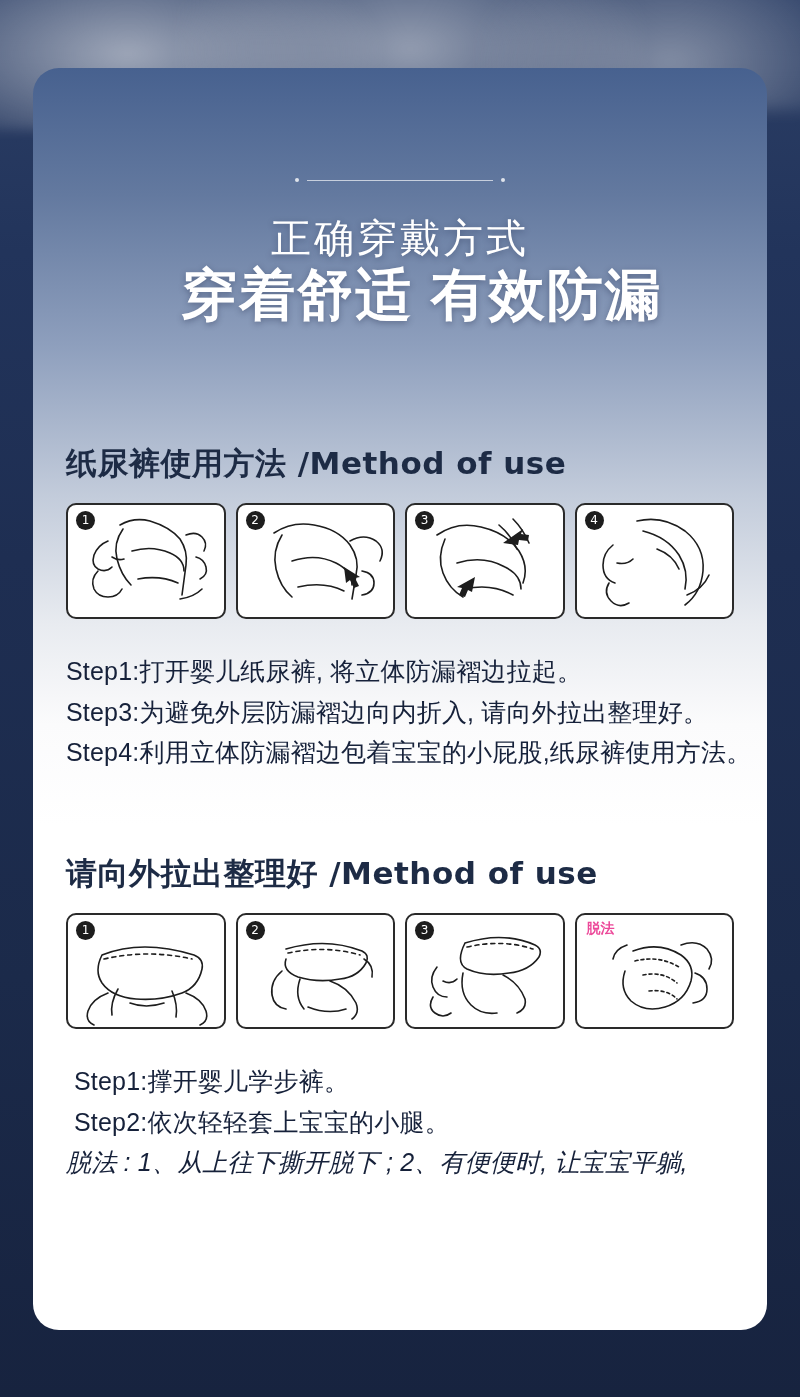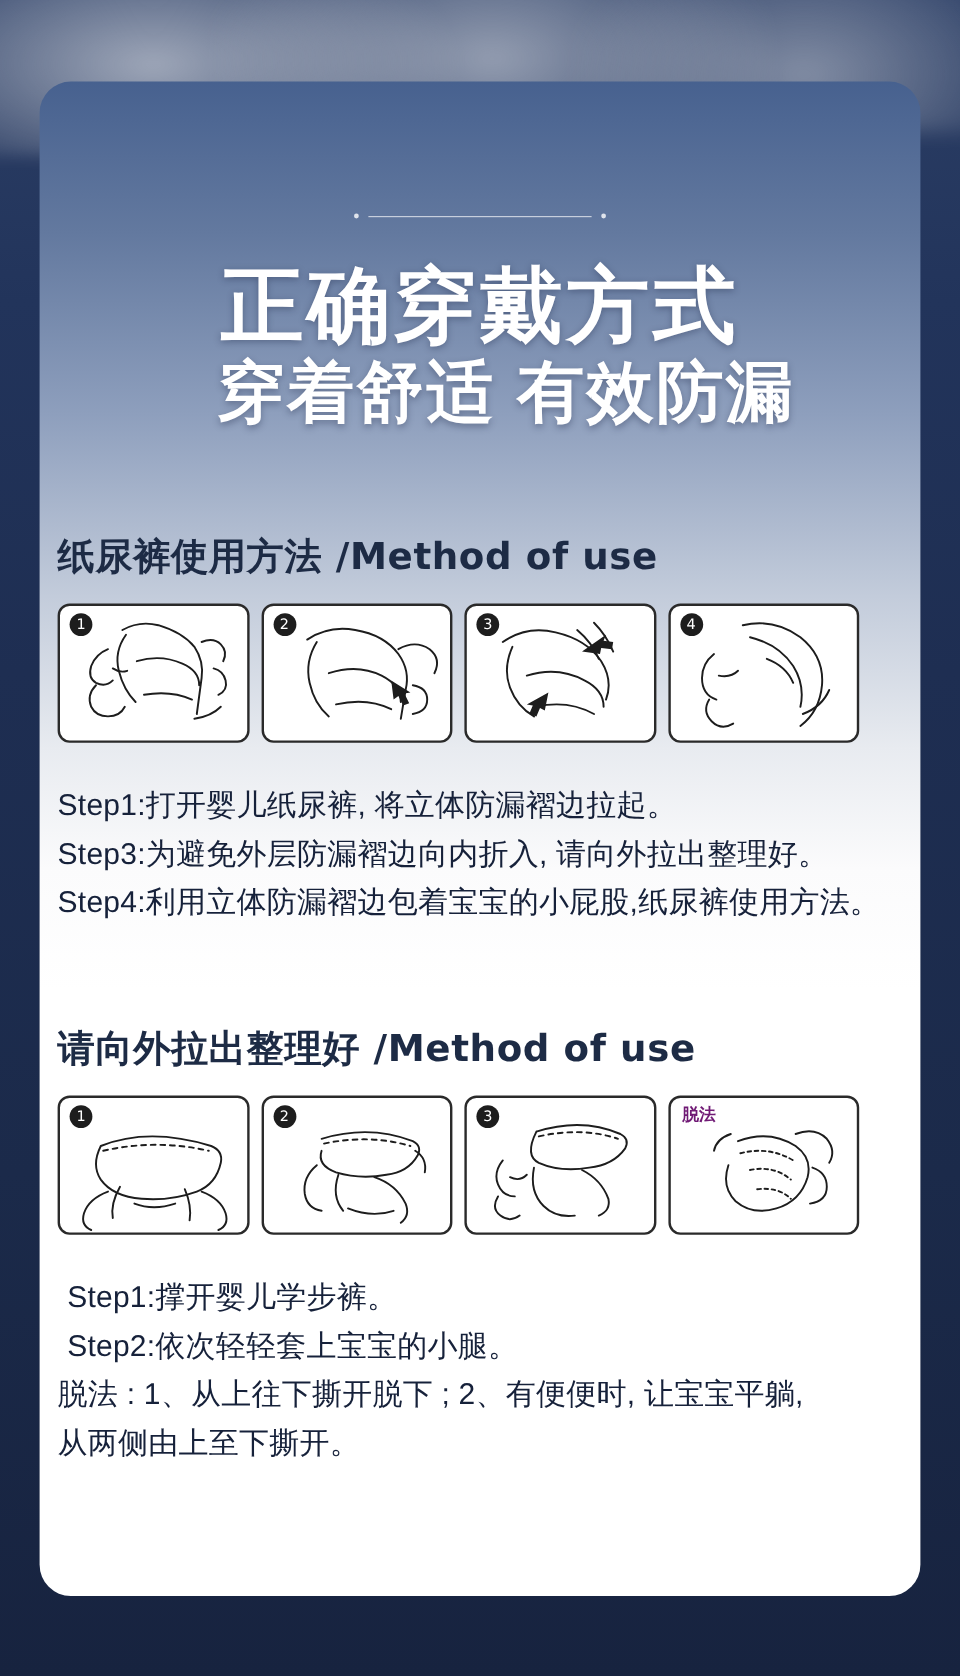--- a/index.html
+++ b/index.html
@@ -76,38 +76,38 @@
   }
   .title-block {
     position: absolute;
     top: 148px;
     left: 0;
     width: 100%;
     text-align: center;
     color: #ffffff;
   }
   .title-1 {
-    font-size: 69px;
-    font-weight: bold;
+    font-size: 40px;
+    font-weight: normal;
     letter-spacing: 3px;
     line-height: 1.12;
     text-shadow: 0 2px 6px rgba(20,30,60,0.35);
   }
   .title-2 {
     font-size: 56px;
     font-weight: bold;
     letter-spacing: 2px;
     line-height: 1.16;
     margin-top: 2px;
     text-shadow: 0 2px 6px rgba(20,30,60,0.35);
     padding-left: 44px;
   }
   .section {
     position: absolute;
-    left: 15px;
+    left: 33px;
     width: 668px;
   }
   .sec-1 { top: 375px; }
   .sec-2 { top: 785px; }
   .sec-head {
     font-size: 31px;
     font-weight: bold;
     color: #1d2b45;
     letter-spacing: 0.5px;
     margin-bottom: 18px;
@@ -140,35 +140,35 @@
     color: #ffffff;
     font-size: 12px;
     line-height: 19px;
     text-align: center;
     font-family: "DejaVu Sans", sans-serif;
   }
   .badge-text {
     position: absolute;
     top: 5px; left: 8px;
     font-size: 14px;
-    color: #701a75;
+    color: #ec4899;
     font-weight: bold;
     background: #fff;
     padding: 0 2px;
   }
   .steps {
     margin-top: 32px;
     color: #16213a;
     font-size: 25px;
     line-height: 1.62;
     letter-spacing: 0.2px;
   }
   .steps .ln { white-space: nowrap; }
   .sec-2 .steps .ln { padding-left: 8px; }
-  .sec-2 .steps .ln.last { padding-left: 0; }
+  .sec-2 .steps .ln.last { padding-left: 0; font-style: italic; }
   .sec-2 .steps .ln.cont { padding-left: 0; }
 </style>
 </head>
 <body>
 
 <div class="page">
   <div class="cloud-a"></div>
   <div class="cloud-b"></div>
   <div class="cloud-c"></div>
 
@@ -335,18 +335,17 @@
           </svg>
           <span class="badge-text">脱法</span>
         </div>
 
       </div>
 
       <div class="steps">
         <div class="ln">Step1:撑开婴儿学步裤。</div>
         <div class="ln">Step2:依次轻轻套上宝宝的小腿。</div>
         <div class="ln last">脱法 : 1、从上往下撕开脱下 ; 2、有便便时, 让宝宝平躺,</div>
-        <div class="ln cont">从两侧由上至下撕开。</div>
       </div>
     </div>
 
   </div>
 </div>
 
 </body></html>

